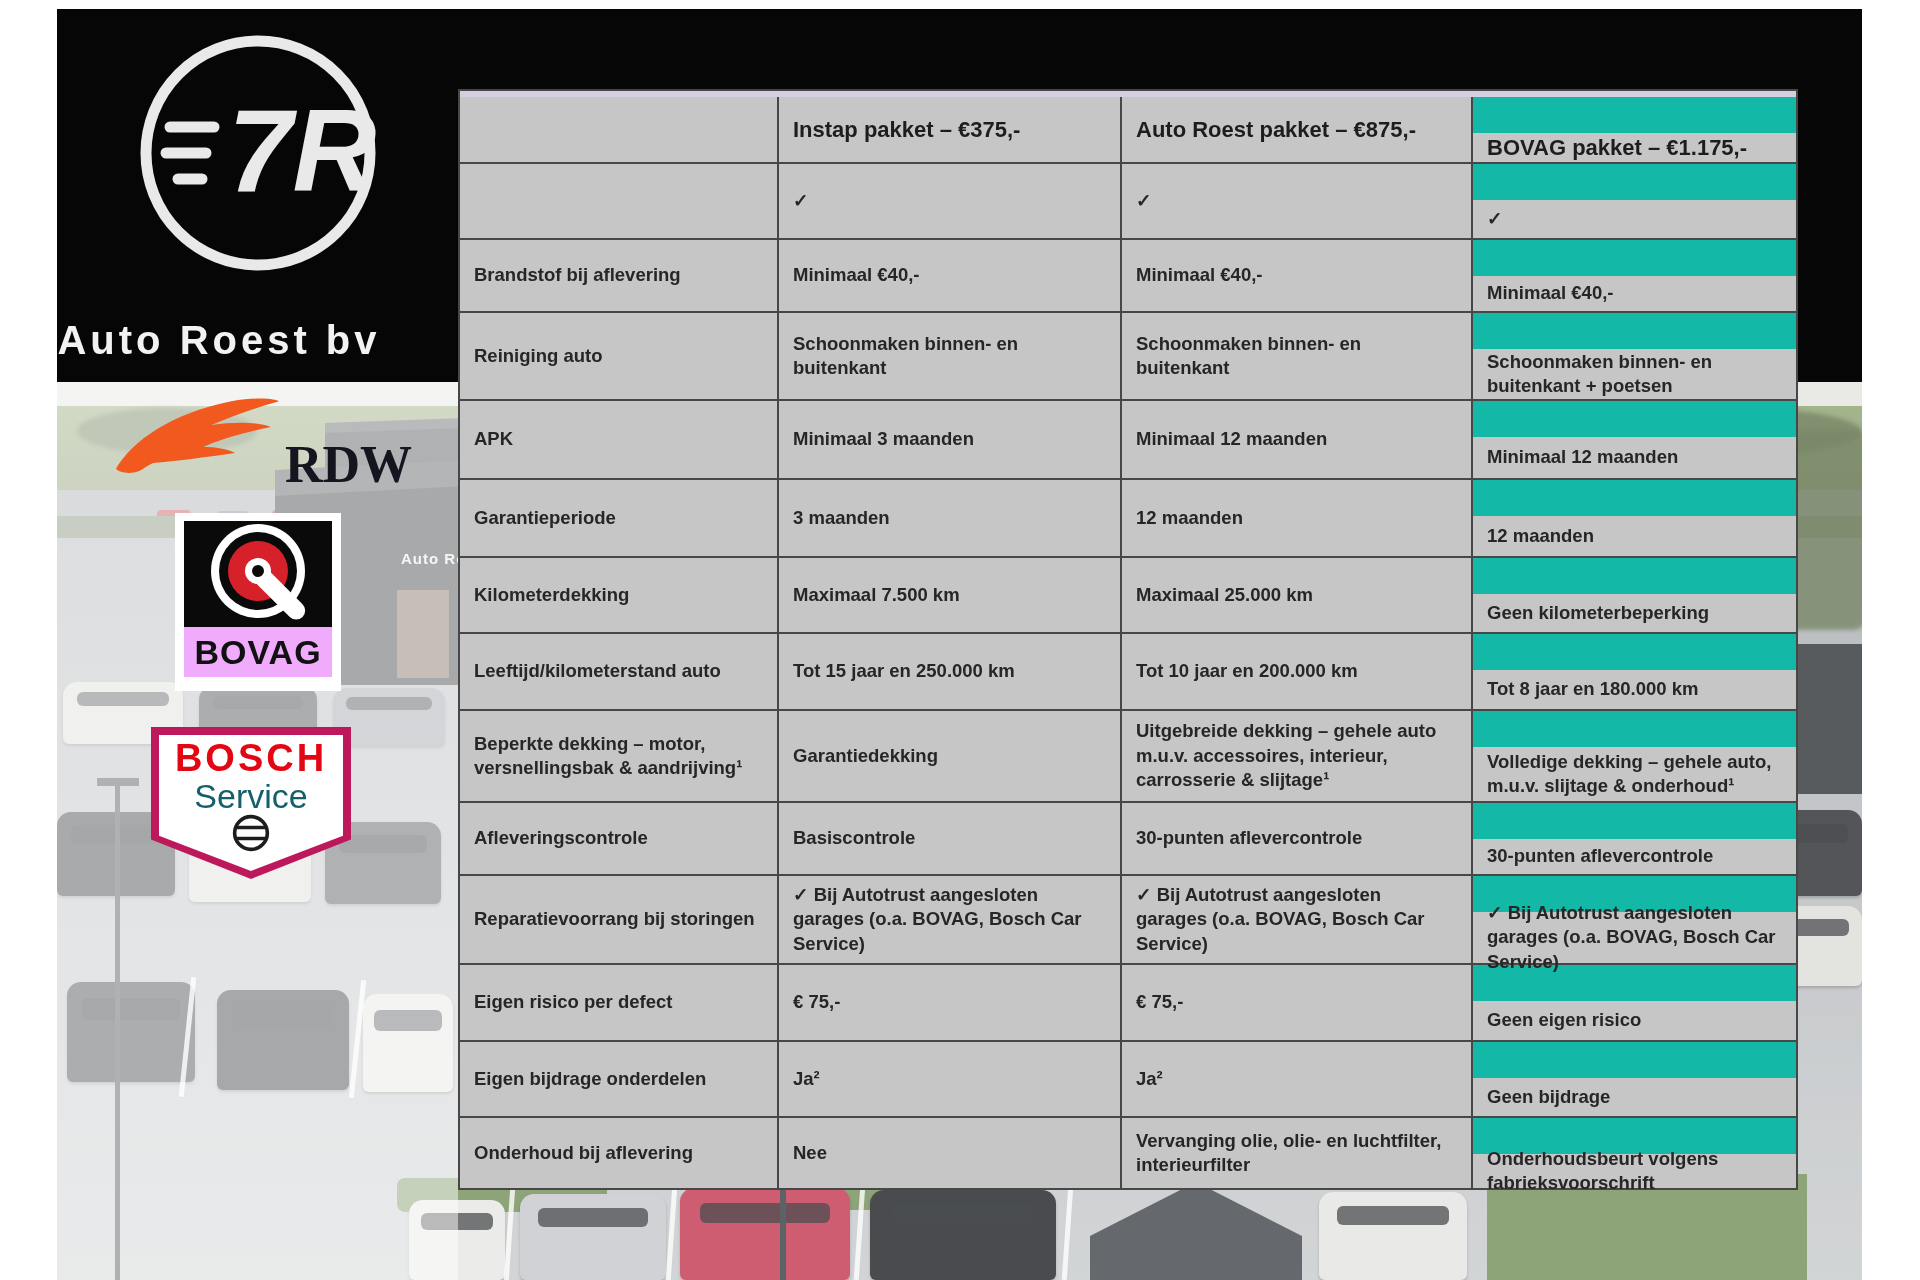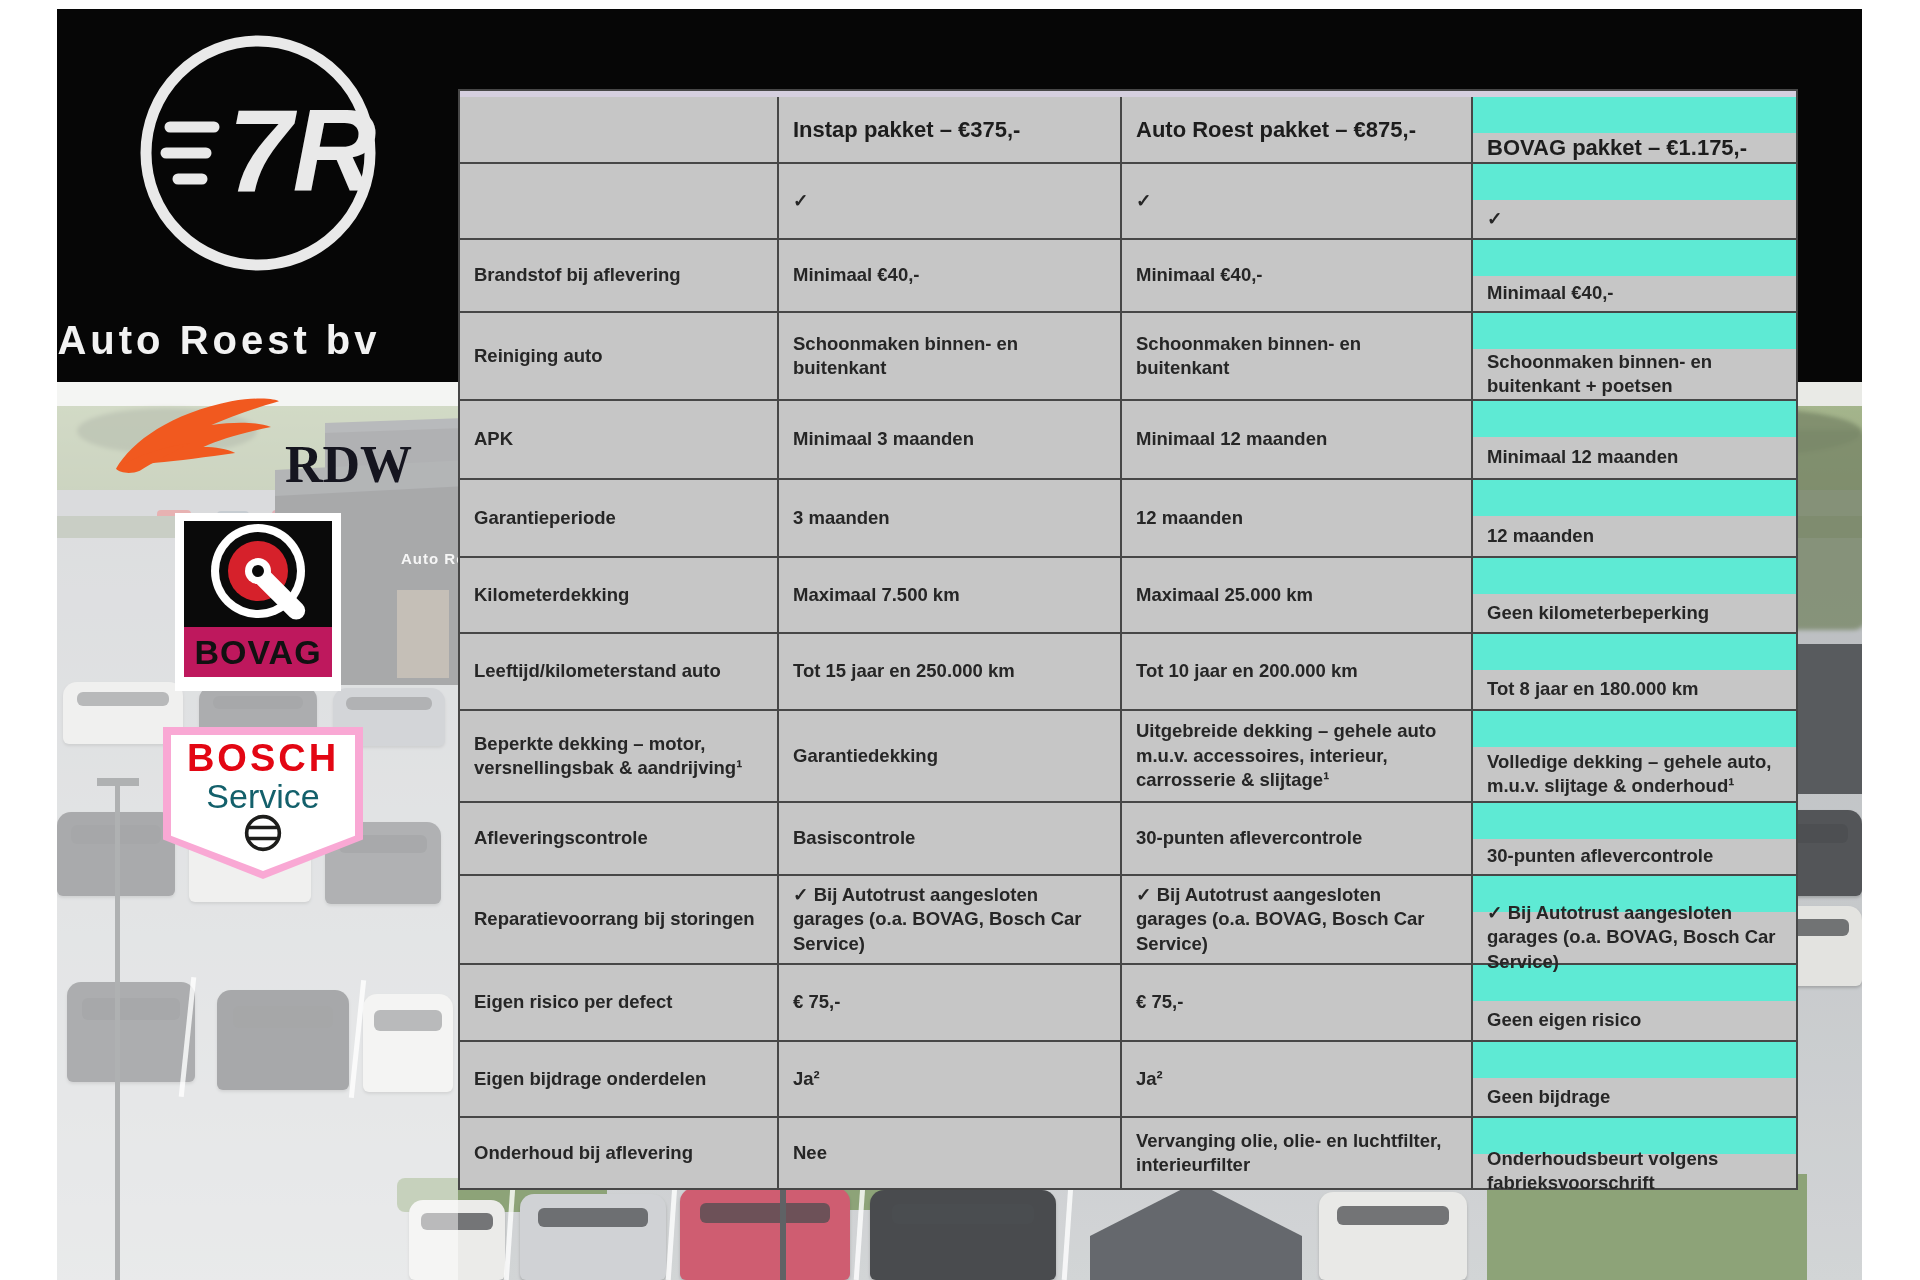--- a/index.html
+++ b/index.html
@@ -38,32 +38,32 @@
   .haze{left:0;top:0;width:100%;height:100%;background:rgba(255,255,255,.22);}
   .fadeleft{left:0;top:0;width:401px;height:100%;background:rgba(255,255,255,.5);}
 
   
   .rdw{left:112px;top:387px;width:300px;height:104px;display:flex;align-items:flex-end;}
   .rdw-text{font-family:"Liberation Serif", serif;font-weight:bold;color:#15151f;
             font-size:52px;line-height:1;margin:8px 0 0 4px;}
   .bovag{left:175px;top:513px;width:166px;height:178px;background:#ffffff;
          display:flex;flex-direction:column;align-items:center;padding-top:8px;box-sizing:border-box;}
   .bovag-emblem{width:148px;height:106px;background:#0a0a0a;position:relative;overflow:hidden;}
-  .bovag-band{width:148px;height:50px;background:#be185d;display:flex;align-items:center;justify-content:center;}
+  .bovag-band{width:148px;height:50px;background:#f0abfc;display:flex;align-items:center;justify-content:center;}
   .bovag-band span{font-size:34px;font-weight:900;color:#111;letter-spacing:1px;}
-  .bosch{left:163px;top:727px;width:200px;height:152px;background:#f9a8d4;
+  .bosch{left:151px;top:727px;width:200px;height:152px;background:#be185d;
          clip-path:polygon(0 0,100% 0,100% 74%,50% 100%,0 74%);}
   .bosch-inner{position:absolute;left:8px;top:8px;width:184px;height:136px;background:#ffffff;
                clip-path:polygon(0 0,100% 0,100% 74%,50% 100%,0 74%);
                display:flex;flex-direction:column;align-items:center;}
   .bosch-word1{color:#e30613;font-size:38px;font-weight:900;letter-spacing:3px;line-height:1.05;margin-top:4px;}
   .bosch-word2{color:#13606b;font-size:34px;font-weight:normal;line-height:1.0;}
 
   
-  .pkg-table{left:458px;top:89px;width:1340px;height:1101px;background:#5eead4;
+  .pkg-table{left:458px;top:89px;width:1340px;height:1101px;background:#14b8a6;
              border:2px solid #474747;box-sizing:border-box;}
   .accent{position:absolute;left:0;top:0;width:100%;height:6px;background:#d5cfdf;}
   .grid{position:absolute;left:0;top:6px;display:grid;
         grid-template-columns:319px 343px 351px 323px;
         grid-template-rows:67px 76px 73px 88px 79px 78px 76px 77px 92px 73px 89px 77px 76px 70px;}
   .cell{background:#c6c6c6;border-right:2px solid #474747;border-bottom:2px solid #474747;
         display:flex;align-items:center;padding:6px 14px;box-sizing:border-box;
         font-size:18.5px;line-height:1.32;font-weight:bold;color:#262626;}
   .cell.lastcol{border-right:none;margin-top:36px;}
   .cell.lastrow{border-bottom:none;}

